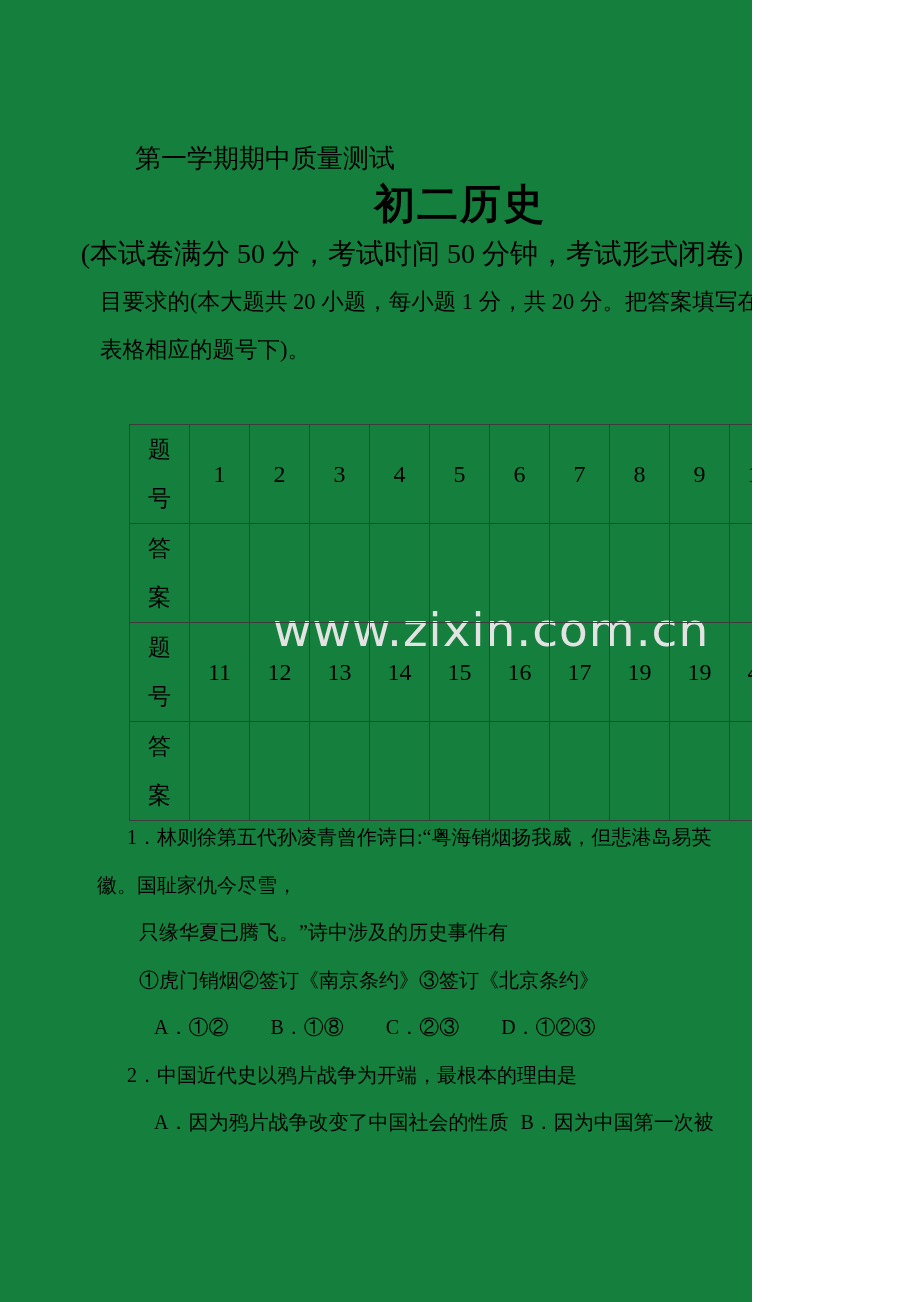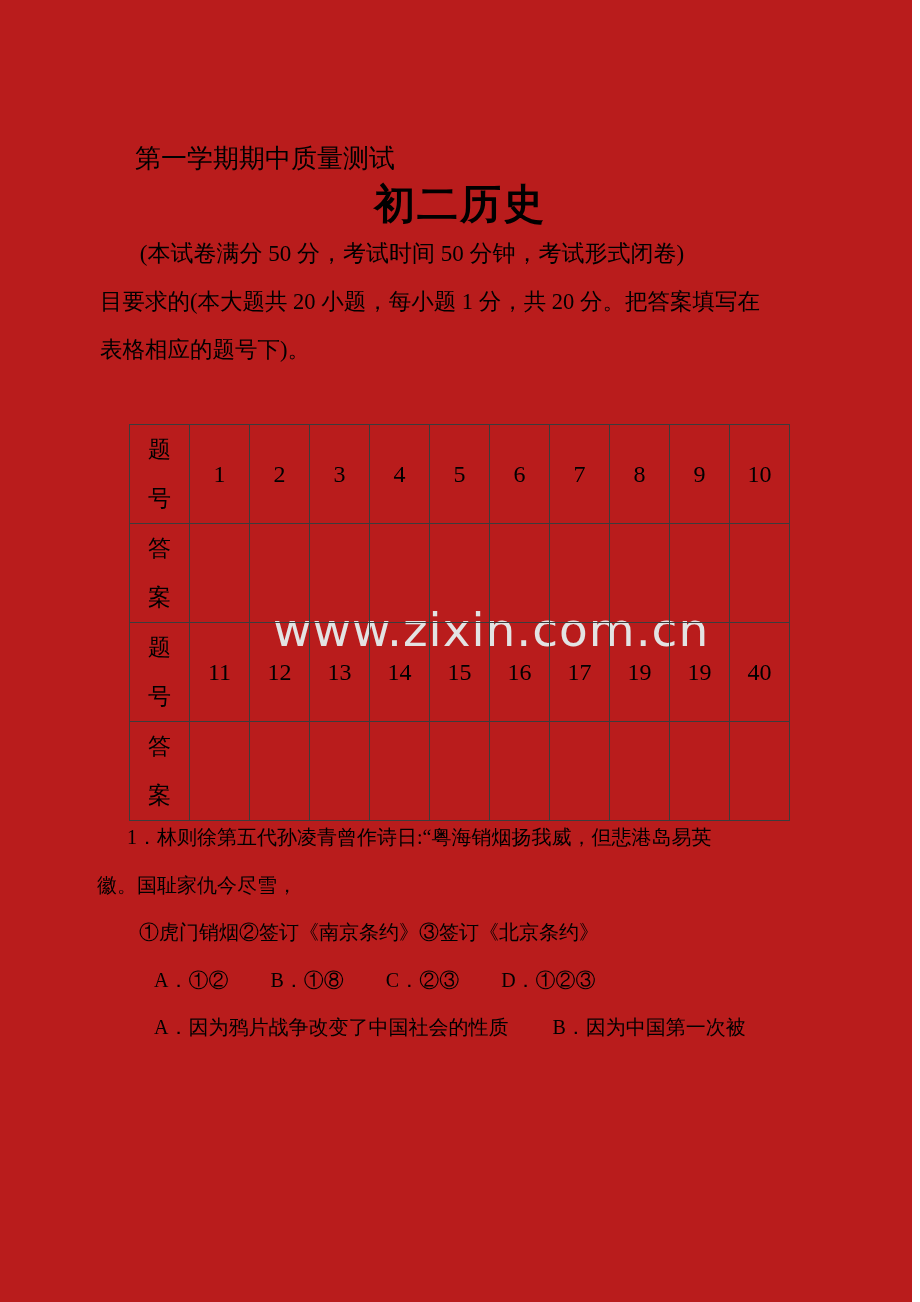--- a/index.html
+++ b/index.html
@@ -2,23 +2,23 @@
 <html><head>
 <meta charset="utf-8">
 <style>
   html, body {
     margin: 0;
     padding: 0;
     background: #ffffff;
   }
   .page {
     position: relative;
-    width: 912px;
+    width: 752px;
     height: 1302px;
-    background: #b91c1c;
+    background: #15803d;
     overflow: hidden;
     font-family: "Liberation Serif", "DejaVu Serif", serif;
     color: #000000;
   }
   .term {
     position: absolute;
     left: 135px;
     top: 140px;
     font-size: 26px;
     line-height: 38px;
@@ -34,21 +34,21 @@
     font-weight: bold;
     line-height: 52px;
     letter-spacing: 2px;
   }
   .subtitle {
     position: absolute;
     left: 0;
     top: 236px;
     width: 824px;
     text-align: center;
-    font-size: 23px;
+    font-size: 28px;
     line-height: 36px;
   }
   .intro {
     position: absolute;
     left: 100px;
     top: 278px;
     width: 706px;
     font-size: 22.5px;
   }
   .line {
@@ -115,21 +115,21 @@
   .q-indent { padding-left: 42px; }
   .opt-row {
     display: flex;
     line-height: 47.5px;
     height: 47.5px;
     padding-left: 57px;
     white-space: nowrap;
     text-align: center;
   }
   .opt-row.gap-wide   > span { margin-right: 42px; }
-  .opt-row.gap-narrow > span { margin-right: 44px; }
+  .opt-row.gap-narrow > span { margin-right: 12px; }
   .opt-row > span:last-child { margin-right: 0; }
 </style>
 </head>
 <body>
 
 <div class="page">
 
   <div class="term">第一学期期中质量测试</div>
 
   <div class="title">初二历史</div>
@@ -198,26 +198,28 @@
         <td></td>
         <td></td>
       </tr>
     </tbody>
       </table>
   </div>
 
   <div class="questions">
     <div class="line q-first">1．林则徐第五代孙凌青曾作诗日:“粤海销烟扬我威，但悲港岛易英</div>
     <div class="line">徽。国耻家仇今尽雪，</div>
+    <div class="line q-indent">只缘华夏已腾飞。”诗中涉及的历史事件有</div>
     <div class="line q-indent">①虎门销烟②签订《南京条约》③签订《北京条约》</div>
     <div class="opt-row gap-wide">
       <span>A．①②</span>
       <span>B．①⑧</span>
       <span>C．②③</span>
       <span>D．①②③</span>
     </div>
+    <div class="line q-first">2．中国近代史以鸦片战争为开端，最根本的理由是</div>
     <div class="opt-row gap-narrow">
       <span>A．因为鸦片战争改变了中国社会的性质</span>
       <span>B．因为中国第一次被</span>
     </div>
   </div>
 
 </div>
 
 </body></html>

